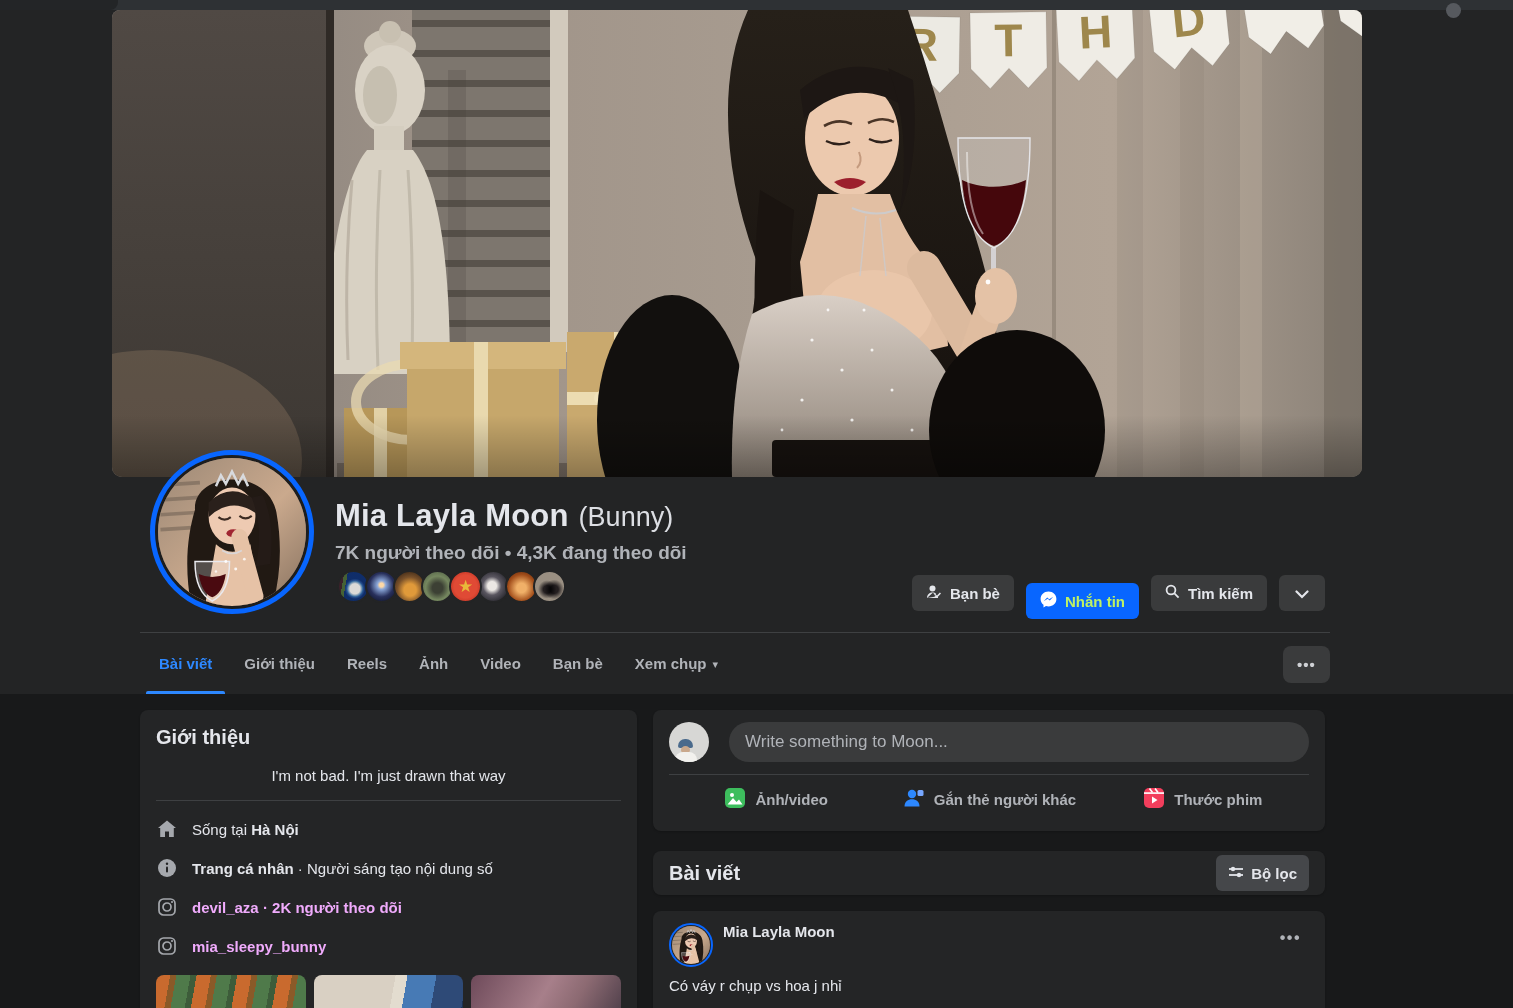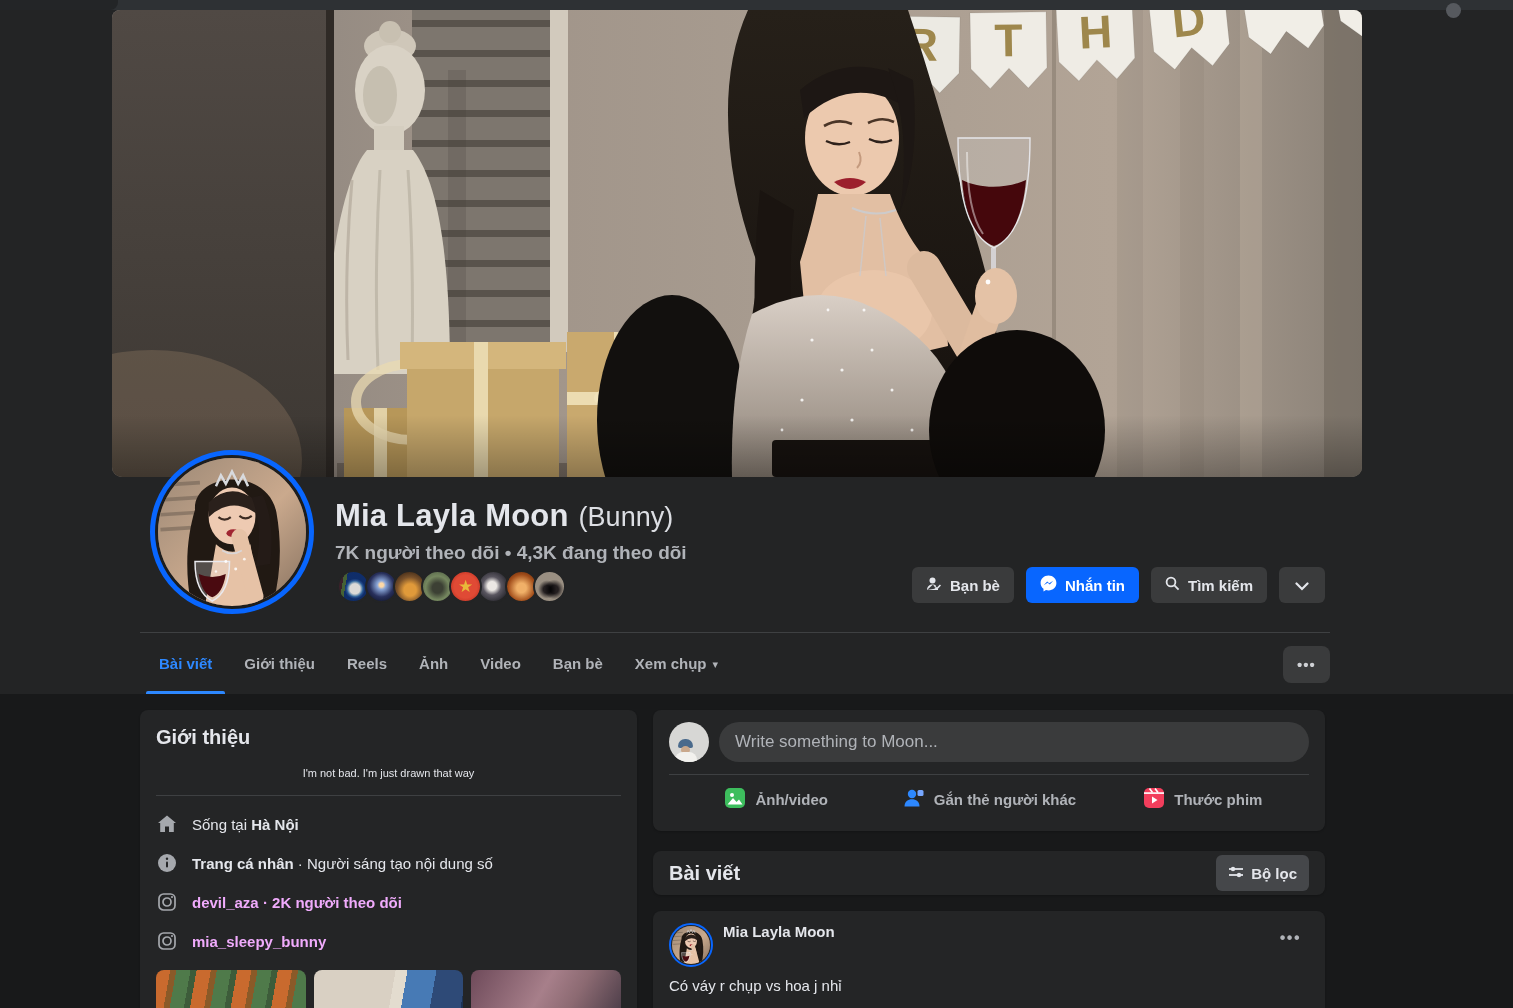--- a/index.html
+++ b/index.html
@@ -33,53 +33,53 @@
   .fa3 { background:radial-gradient(circle at 52% 62%,#e09a3a 0 26%,#79512a 55%,#2c1c11 95%); }
   .fa4 { background:radial-gradient(circle at 50% 55%,#3c4034 0 24%,#75875f 55%,#4c5a42 95%); }
   .fa5 { background:radial-gradient(circle at 50% 50%,#e04a35 0 55%,#b02619 100%); position:relative; }
   .fa5::after { content:"★"; position:absolute; inset:0; display:flex; align-items:center; justify-content:center; font-size:17px; color:#e8b83a; }
   .fa6 { background:radial-gradient(circle at 45% 48%,#ece8e4 0 20%,#5a5660 42%,#16171c 90%); }
   .fa7 { background:radial-gradient(circle at 50% 55%,#f0b068 0 22%,#a14d1a 62%,#521d06 100%); }
   .fa8 { background:radial-gradient(circle at 42% 60%,#2e292d 0 16%,#c6bfb6 38%),radial-gradient(circle at 66% 60%,#2e292d 0 16%,#c6bfb6 38%); background-blend-mode:multiply; }
 
   .action-buttons { position:absolute; right:188px; top:557px; display:flex; gap:12px; align-items:center; z-index:6; }
   .btn { display:flex; align-items:center; gap:8px; height:36px; padding:0 14px; border:none; border-radius:6px; background:#3a3b3c; color:#e4e6eb; font-family:inherit; font-size:15px; font-weight:600; cursor:pointer; }
-  .btn.primary { background:#0866ff; color:#ffffff; }
+  .btn.primary { background:#0866ff; color:#bef264;margin-top:16px; }
   .btn.icon-only { width:46px; justify-content:center; padding:0; }
 
   .header-divider { position:absolute; left:140px; width:1190px; top:622px; height:1px; background:#3e4042; }
 
   .tabs-row { position:absolute; left:143px; top:623px; height:61px; display:flex; align-items:stretch; }
   .tab { position:relative; display:flex; align-items:center; gap:6px; padding:0 16px; font-size:15px; font-weight:600; color:#b0b3b8; cursor:pointer; }
   .tab.active { color:#2d88ff; }
   .tab.active .tab-underline { position:absolute; left:3px; right:3px; bottom:0; height:3px; background:#2d88ff; border-radius:2px 2px 0 0; }
   .tab .caret { font-size:11px; margin-top:2px; }
   .tabs-more { position:absolute; right:183px; top:636px; width:47px; height:37px; border:none; border-radius:8px; background:#3a3b3c; color:#cfd1d5; font-size:15px; font-weight:bold; letter-spacing:1px; cursor:pointer; }
 
   
   .main { position:absolute; top:694px; left:0; right:0; bottom:0; background:#18191a; }
   .card { background:#242526; border-radius:8px; box-shadow:0 1px 2px rgba(0,0,0,.2); }
 
   .left-col { position:absolute; left:140px; top:16px; width:497px; }
   .about-card { padding:16px; }
   .about-title { font-size:20px; font-weight:bold; color:#e4e6eb; }
-  .about-bio { margin-top:18px; text-align:center; font-size:11px; color:#e4e6eb; }
+  .about-bio { margin-top:18px; text-align:center; font-size:15px; color:#e4e6eb; }
   .about-sep { height:1px; background:#3e4042; margin:16px 0 18px; }
   .about-row { display:flex; align-items:center; gap:14px; margin-bottom:19px; font-size:15px; color:#e4e6eb; }
   .about-row .ic { flex:0 0 22px; display:flex; justify-content:center; }
   .about-link { color:#f0abfc; font-weight:600; text-decoration:none; cursor:pointer; }
   .about-thumbs { display:flex; gap:8px; margin-top:3px; }
   .thumb { flex:1; height:120px; border-radius:8px; cursor:pointer; }
   .th1 { background:repeating-linear-gradient(100deg,#c96a2e 0 14px,#8a5a28 14px 20px,#4f7a4a 20px 34px,#3d5c3a 34px 40px); }
   .th2 { background:linear-gradient(100deg,#d9d0c3 0 48%,#e3dccf 48% 55%,#477ab5 55% 72%,#2e4a77 72% 90%,#1d3355 90%); }
   .th3 { background:linear-gradient(120deg,#6e4a5a,#a77f8a 38%,#8c6a72 55%,#3f3440 85%); }
 
   .right-col { position:absolute; left:653px; top:16px; width:672px; }
   .composer-card { padding:12px 16px 8px; }
-  .composer-top { display:flex; align-items:center; gap:10px; }
+  .composer-top { display:flex; align-items:center; gap:20px; }
   .composer-avatar { width:40px; height:40px; border-radius:50%; overflow:hidden; background:#d7d7d5; position:relative; flex:0 0 40px; cursor:pointer; }
   .composer-avatar .hat { position:absolute; left:9px; top:17px; width:15px; height:9px; border-radius:7px 7px 2px 2px; background:#4a6a8c; }
   .composer-avatar .face { position:absolute; left:12px; top:24px; width:9px; height:8px; border-radius:50%; background:#caa88c; }
   .composer-avatar .shirt { position:absolute; left:6px; top:30px; width:22px; height:12px; border-radius:8px 8px 0 0; background:#f2f1ee; }
   .composer-input { flex:1; height:40px; border:none; border-radius:20px; background:#3a3b3c; color:#e4e6eb; font-family:inherit; font-size:17px; padding:0 16px; outline:none; }
   .composer-input::placeholder { color:#b0b3b8; }
   .composer-sep { height:1px; background:#3e4042; margin-top:12px; }
   .composer-actions { display:flex; height:48px; align-items:center; }
   .composer-action { flex:1; display:flex; align-items:center; justify-content:center; gap:8px; font-size:15px; font-weight:600; color:#b0b3b8; height:36px; border-radius:6px; cursor:pointer; }
 

